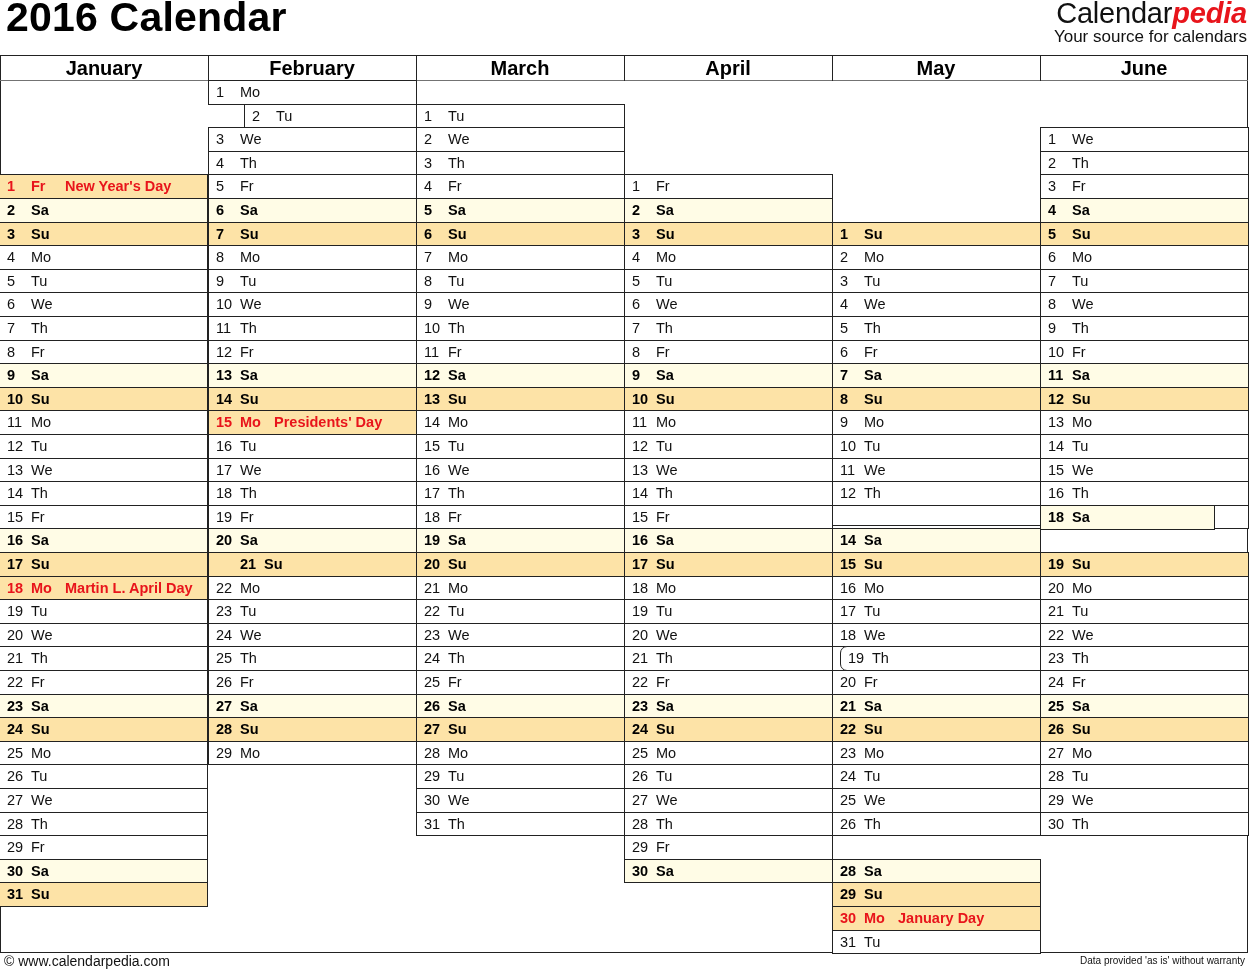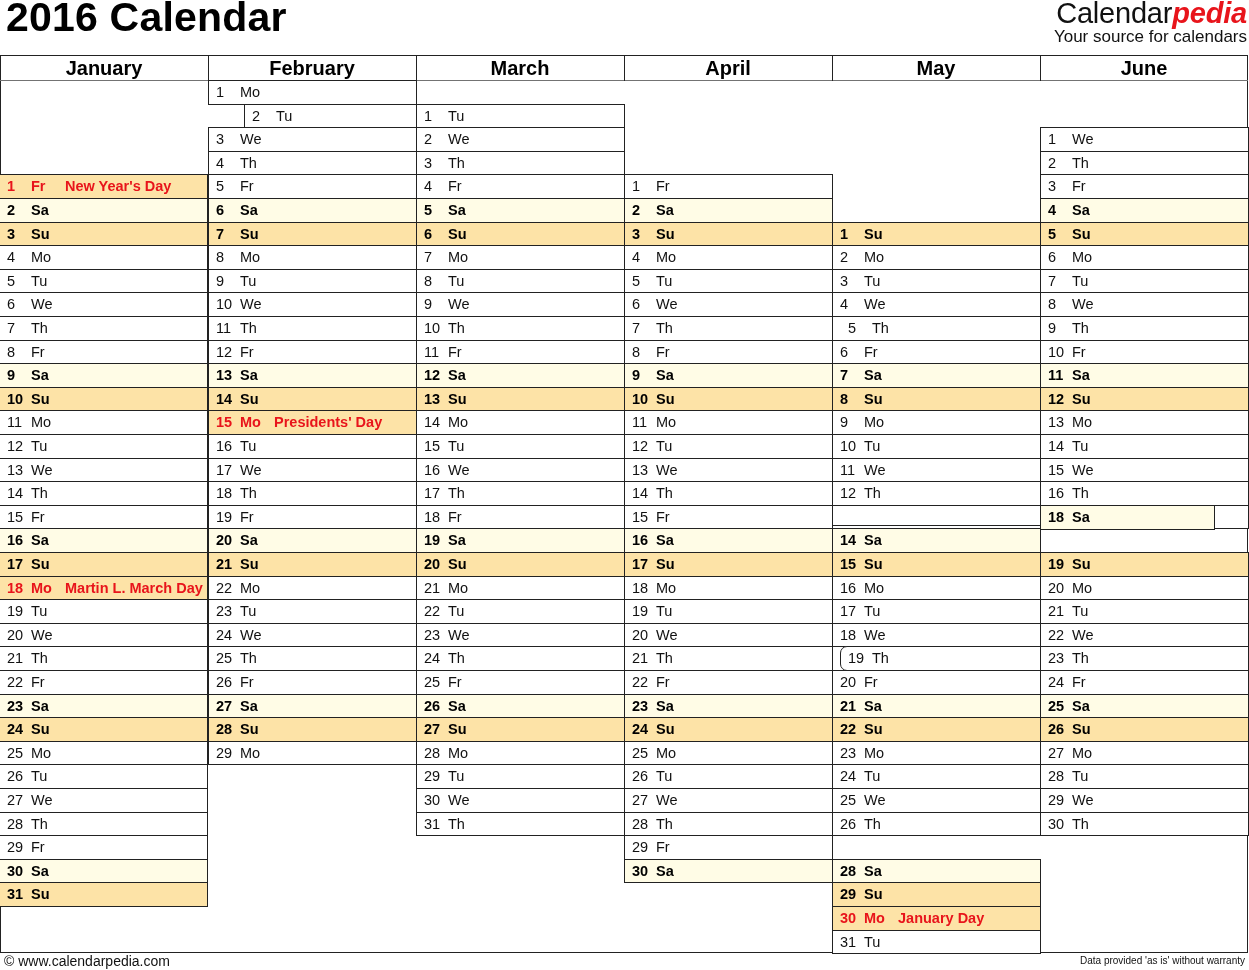--- a/index.html
+++ b/index.html
@@ -56,21 +56,21 @@
       <div class="cell" style="top: 283.6px; left: -1px; width: 209px;"><span class="dn">8</span><span class="dw">Fr</span></div>
       <div class="cell sat" style="top: 307.2px; left: -1px; width: 209px;"><span class="dn">9</span><span class="dw">Sa</span></div>
       <div class="cell sun" style="top: 330.8px; left: -1px; width: 209px;"><span class="dn">10</span><span class="dw">Su</span></div>
       <div class="cell" style="top: 354.4px; left: -1px; width: 209px;"><span class="dn">11</span><span class="dw">Mo</span></div>
       <div class="cell" style="top: 378px; left: -1px; width: 209px;"><span class="dn">12</span><span class="dw">Tu</span></div>
       <div class="cell" style="top: 401.6px; left: -1px; width: 209px;"><span class="dn">13</span><span class="dw">We</span></div>
       <div class="cell" style="top: 425.2px; left: -1px; width: 209px;"><span class="dn">14</span><span class="dw">Th</span></div>
       <div class="cell" style="top: 448.8px; left: -1px; width: 209px;"><span class="dn">15</span><span class="dw">Fr</span></div>
       <div class="cell sat" style="top: 472.4px; left: -1px; width: 209px;"><span class="dn">16</span><span class="dw">Sa</span></div>
       <div class="cell sun" style="top: 496px; left: -1px; width: 209px;"><span class="dn">17</span><span class="dw">Su</span></div>
-      <div class="cell holiday" style="top: 519.6px; left: -1px; width: 209px;"><span class="dn">18</span><span class="dw">Mo</span><span class="hol">Martin L. March Day</span></div>
+      <div class="cell holiday" style="top: 519.6px; left: -1px; width: 209px;"><span class="dn">18</span><span class="dw">Mo</span><span class="hol">Martin L. April Day</span></div>
       <div class="cell" style="top: 543.2px; left: -1px; width: 209px;"><span class="dn">19</span><span class="dw">Tu</span></div>
       <div class="cell" style="top: 566.8px; left: -1px; width: 209px;"><span class="dn">20</span><span class="dw">We</span></div>
       <div class="cell" style="top: 590.4px; left: -1px; width: 209px;"><span class="dn">21</span><span class="dw">Th</span></div>
       <div class="cell" style="top: 614px; left: -1px; width: 209px;"><span class="dn">22</span><span class="dw">Fr</span></div>
       <div class="cell sat" style="top: 637.6px; left: -1px; width: 209px;"><span class="dn">23</span><span class="dw">Sa</span></div>
       <div class="cell sun" style="top: 661.2px; left: -1px; width: 209px;"><span class="dn">24</span><span class="dw">Su</span></div>
       <div class="cell" style="top: 684.8px; left: -1px; width: 209px;"><span class="dn">25</span><span class="dw">Mo</span></div>
       <div class="cell" style="top: 708.4px; left: -1px; width: 209px;"><span class="dn">26</span><span class="dw">Tu</span></div>
       <div class="cell" style="top: 732px; left: -1px; width: 209px;"><span class="dn">27</span><span class="dw">We</span></div>
       <div class="cell" style="top: 755.6px; left: -1px; width: 209px;"><span class="dn">28</span><span class="dw">Th</span></div>
@@ -94,21 +94,21 @@
       <div class="cell" style="top: 260px; left: 0px; width: 209px;"><span class="dn">11</span><span class="dw">Th</span></div>
       <div class="cell" style="top: 283.6px; left: 0px; width: 209px;"><span class="dn">12</span><span class="dw">Fr</span></div>
       <div class="cell sat" style="top: 307.2px; left: 0px; width: 209px;"><span class="dn">13</span><span class="dw">Sa</span></div>
       <div class="cell sun" style="top: 330.8px; left: 0px; width: 209px;"><span class="dn">14</span><span class="dw">Su</span></div>
       <div class="cell holiday" style="top: 354.4px; left: 0px; width: 209px;"><span class="dn">15</span><span class="dw">Mo</span><span class="hol">Presidents' Day</span></div>
       <div class="cell" style="top: 378px; left: 0px; width: 209px;"><span class="dn">16</span><span class="dw">Tu</span></div>
       <div class="cell" style="top: 401.6px; left: 0px; width: 209px;"><span class="dn">17</span><span class="dw">We</span></div>
       <div class="cell" style="top: 425.2px; left: 0px; width: 209px;"><span class="dn">18</span><span class="dw">Th</span></div>
       <div class="cell" style="top: 448.8px; left: 0px; width: 209px;"><span class="dn">19</span><span class="dw">Fr</span></div>
       <div class="cell sat" style="top: 472.4px; left: 0px; width: 209px;"><span class="dn">20</span><span class="dw">Sa</span></div>
-      <div class="cell sun" style="top: 496px; left: 0px; width: 209px;"><span class="dn">21</span><span class="dw">Su</span></div>
+      <div class="cell sun" style="top: 496px; left: 0px; width: 209px; padding-left: 24px;"><span class="dn">21</span><span class="dw">Su</span></div>
       <div class="cell" style="top: 519.6px; left: 0px; width: 209px;"><span class="dn">22</span><span class="dw">Mo</span></div>
       <div class="cell" style="top: 543.2px; left: 0px; width: 209px;"><span class="dn">23</span><span class="dw">Tu</span></div>
       <div class="cell" style="top: 566.8px; left: 0px; width: 209px;"><span class="dn">24</span><span class="dw">We</span></div>
       <div class="cell" style="top: 590.4px; left: 0px; width: 209px;"><span class="dn">25</span><span class="dw">Th</span></div>
       <div class="cell" style="top: 614px; left: 0px; width: 209px;"><span class="dn">26</span><span class="dw">Fr</span></div>
       <div class="cell sat" style="top: 637.6px; left: 0px; width: 209px;"><span class="dn">27</span><span class="dw">Sa</span></div>
       <div class="cell sun" style="top: 661.2px; left: 0px; width: 209px;"><span class="dn">28</span><span class="dw">Su</span></div>
       <div class="cell" style="top: 684.8px; left: 0px; width: 209px;"><span class="dn">29</span><span class="dw">Mo</span></div>
     </div>
     <div class="col" style="left: 415px;">
@@ -180,21 +180,21 @@
       <div class="cell" style="top: 779.2px; left: 0px; width: 209px;"><span class="dn">29</span><span class="dw">Fr</span></div>
       <div class="cell sat" style="top: 802.8px; left: 0px; width: 209px;"><span class="dn">30</span><span class="dw">Sa</span></div>
     </div>
     <div class="col" style="left: 831px;">
       <div class="col-head">May</div>
       <div class="col-sep" style="left: 0px; height: 25px;"></div>
       <div class="cell sun" style="top: 165.6px; left: 0px; width: 230px;"><span class="dn">1</span><span class="dw">Su</span></div>
       <div class="cell" style="top: 189.2px; left: 0px; width: 209px;"><span class="dn">2</span><span class="dw">Mo</span></div>
       <div class="cell" style="top: 212.8px; left: 0px; width: 209px;"><span class="dn">3</span><span class="dw">Tu</span></div>
       <div class="cell" style="top: 236.4px; left: 0px; width: 209px;"><span class="dn">4</span><span class="dw">We</span></div>
-      <div class="cell" style="top: 260px; left: 0px; width: 209px; padding-left: 8px;"><span class="dn">5</span><span class="dw">Th</span></div>
+      <div class="cell" style="top: 260px; left: 0px; width: 209px;"><span class="dn">5</span><span class="dw">Th</span></div>
       <div class="cell" style="top: 283.6px; left: 0px; width: 209px;"><span class="dn">6</span><span class="dw">Fr</span></div>
       <div class="cell sat" style="top: 307.2px; left: 0px; width: 209px;"><span class="dn">7</span><span class="dw">Sa</span></div>
       <div class="cell sun" style="top: 330.8px; left: 0px; width: 209px;"><span class="dn">8</span><span class="dw">Su</span></div>
       <div class="cell" style="top: 354.4px; left: 0px; width: 209px;"><span class="dn">9</span><span class="dw">Mo</span></div>
       <div class="cell" style="top: 378px; left: 0px; width: 209px;"><span class="dn">10</span><span class="dw">Tu</span></div>
       <div class="cell" style="top: 401.6px; left: 0px; width: 209px;"><span class="dn">11</span><span class="dw">We</span></div>
       <div class="cell" style="top: 425.2px; left: 0px; width: 209px;"><span class="dn">12</span><span class="dw">Th</span></div>
       <div class="cell" style="top: 448.8px; left: 0px; width: 209px; margin-top: 20px;"><span class="dn">13</span><span class="dw">Fr</span></div>
       <div class="cell sat" style="top: 472.4px; left: 0px; width: 209px;"><span class="dn">14</span><span class="dw">Sa</span></div>
       <div class="cell sun" style="top: 496px; left: 0px; width: 209px;"><span class="dn">15</span><span class="dw">Su</span></div>

